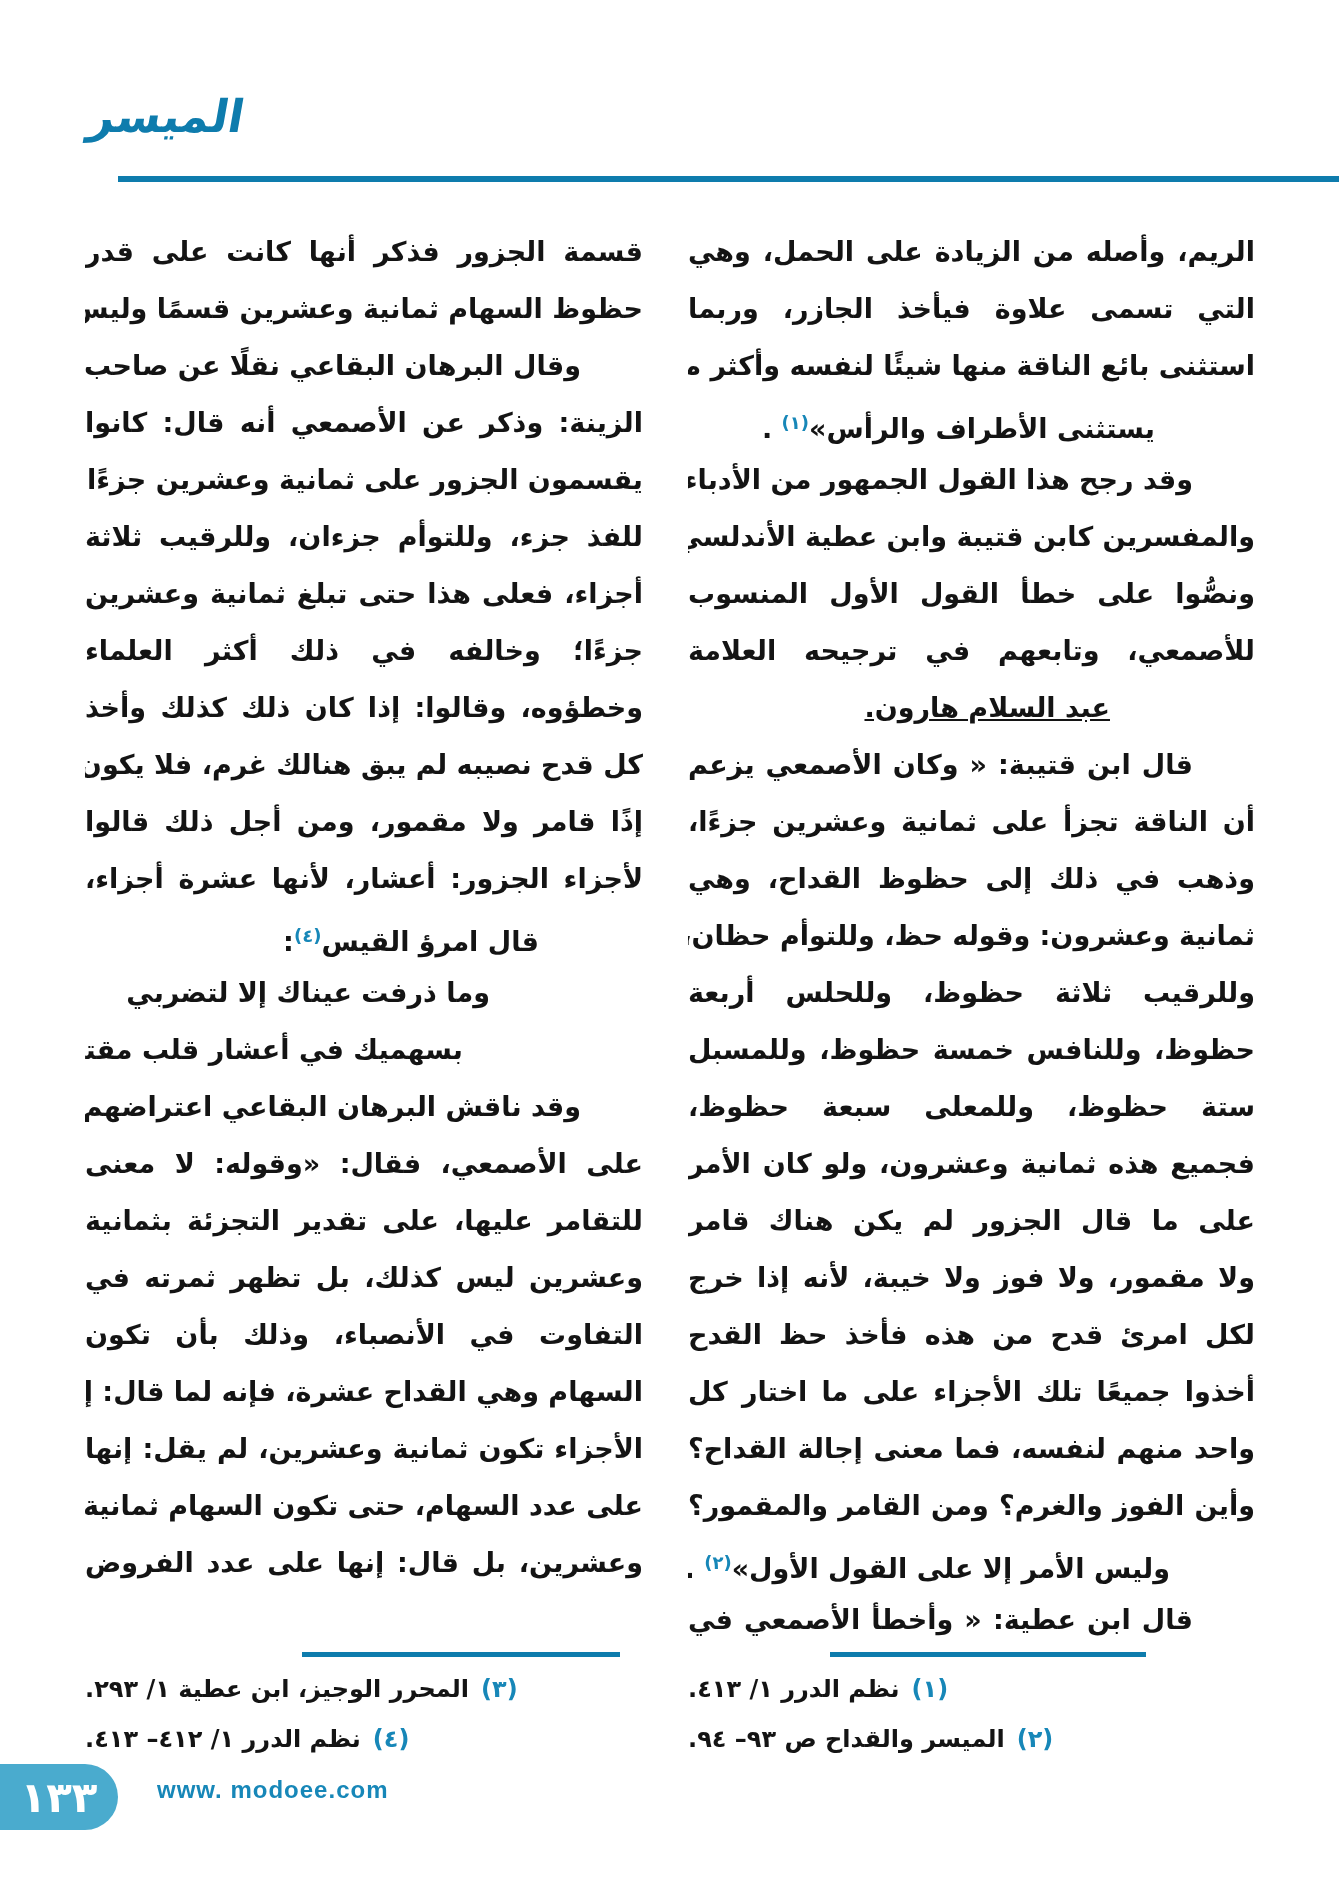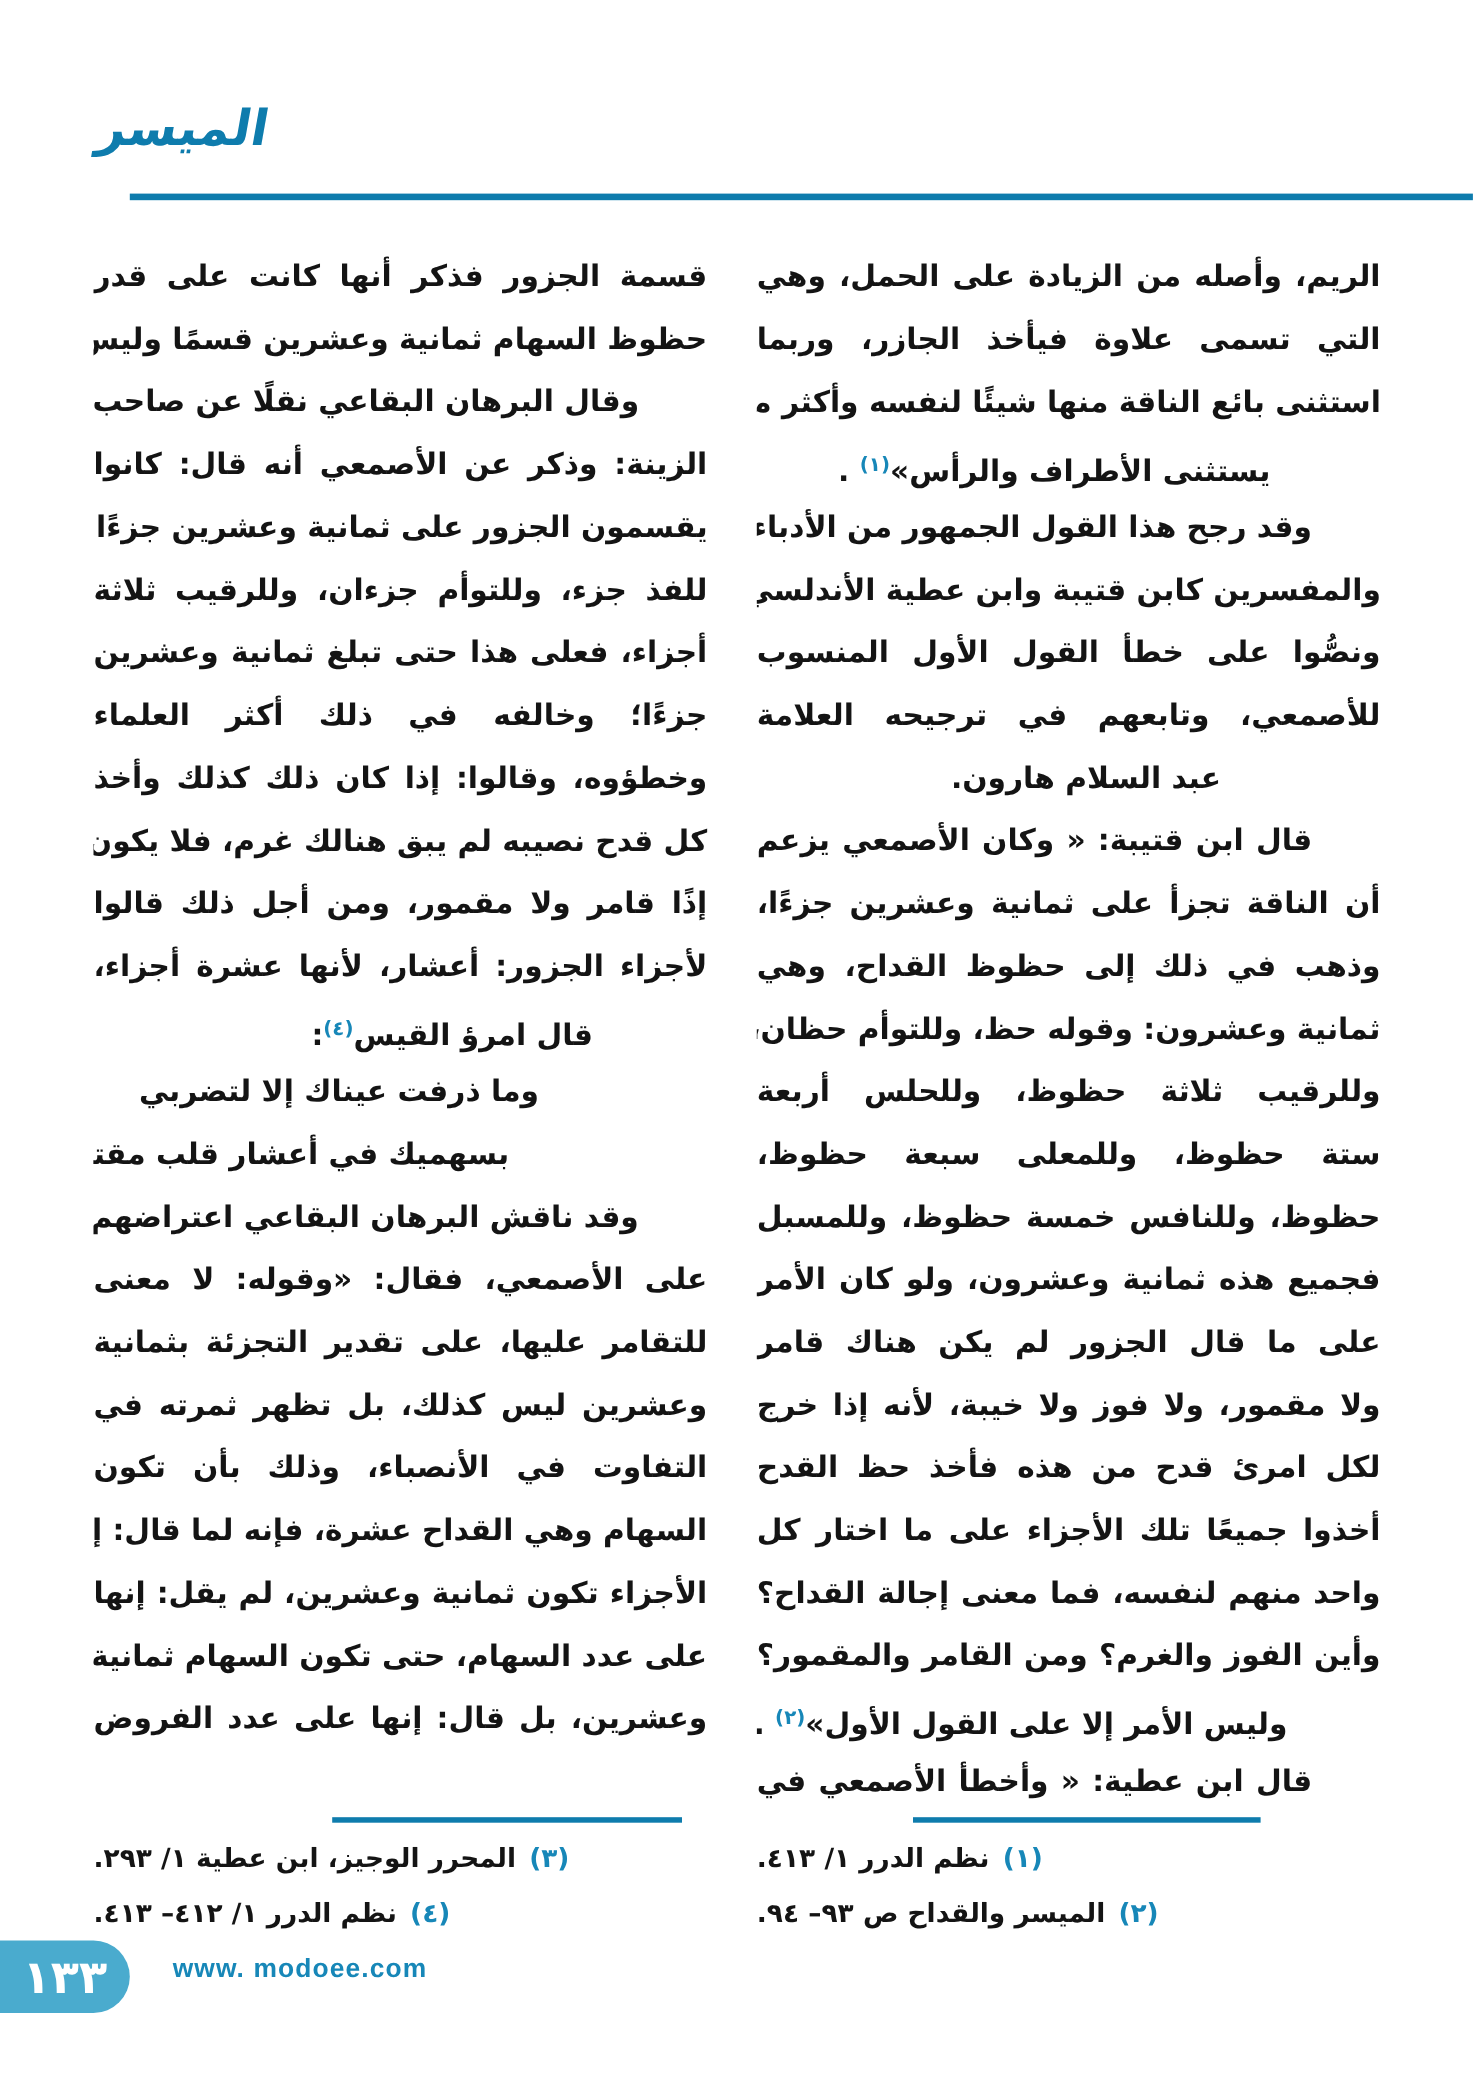--- a/index.html
+++ b/index.html
@@ -59,28 +59,28 @@
 
   <div id="col-right" class="col">
       <div class="line just">الريم، وأصله من الزيادة على الحمل، وهي</div>
       <div class="line just">التي تسمى علاوة فيأخذ الجازر، وربما</div>
       <div class="line just">استثنى بائع الناقة منها شيئًا لنفسه وأكثر ما</div>
       <div class="line endline" style="padding-right: 100px;">يستثنى الأطراف والرأس»<span class="fnref">(١)</span> .</div>
       <div class="line just indent">وقد رجح هذا القول الجمهور من الأدباء</div>
       <div class="line just">والمفسرين كابن قتيبة وابن عطية الأندلسي،</div>
       <div class="line just">ونصُّوا على خطأ القول الأول المنسوب</div>
       <div class="line just">للأصمعي، وتابعهم في ترجيحه العلامة</div>
-      <div class="line endline" style="padding-right: 145px;">عبد السلام هارون.</div>
+      <div class="line endline" style="padding-right: 145px; text-decoration: underline;">عبد السلام هارون.</div>
       <div class="line just indent">قال ابن قتيبة: « وكان الأصمعي يزعم</div>
       <div class="line just">أن الناقة تجزأ على ثمانية وعشرين جزءًا،</div>
       <div class="line just">وذهب في ذلك إلى حظوظ القداح، وهي</div>
       <div class="line just">ثمانية وعشرون: وقوله حظ، وللتوأم حظان،</div>
       <div class="line just">وللرقيب ثلاثة حظوظ، وللحلس أربعة</div>
+      <div class="line just">حظوظ، وللنافس خمسة حظوظ، وللمسبل</div>
       <div class="line just">ستة حظوظ، وللمعلى سبعة حظوظ،</div>
-      <div class="line just">حظوظ، وللنافس خمسة حظوظ، وللمسبل</div>
       <div class="line just">فجميع هذه ثمانية وعشرون، ولو كان الأمر</div>
       <div class="line just">على ما قال الجزور لم يكن هناك قامر</div>
       <div class="line just">ولا مقمور، ولا فوز ولا خيبة، لأنه إذا خرج</div>
       <div class="line just">لكل امرئ قدح من هذه فأخذ حظ القدح</div>
       <div class="line just">أخذوا جميعًا تلك الأجزاء على ما اختار كل</div>
       <div class="line just">واحد منهم لنفسه، فما معنى إجالة القداح؟</div>
       <div class="line just">وأين الفوز والغرم؟ ومن القامر والمقمور؟</div>
       <div class="line endline" style="padding-right: 85px;">وليس الأمر إلا على القول الأول»<span class="fnref">(٢)</span> .</div>
       <div class="line just indent">قال ابن عطية: « وأخطأ الأصمعي في</div>
     </div>

